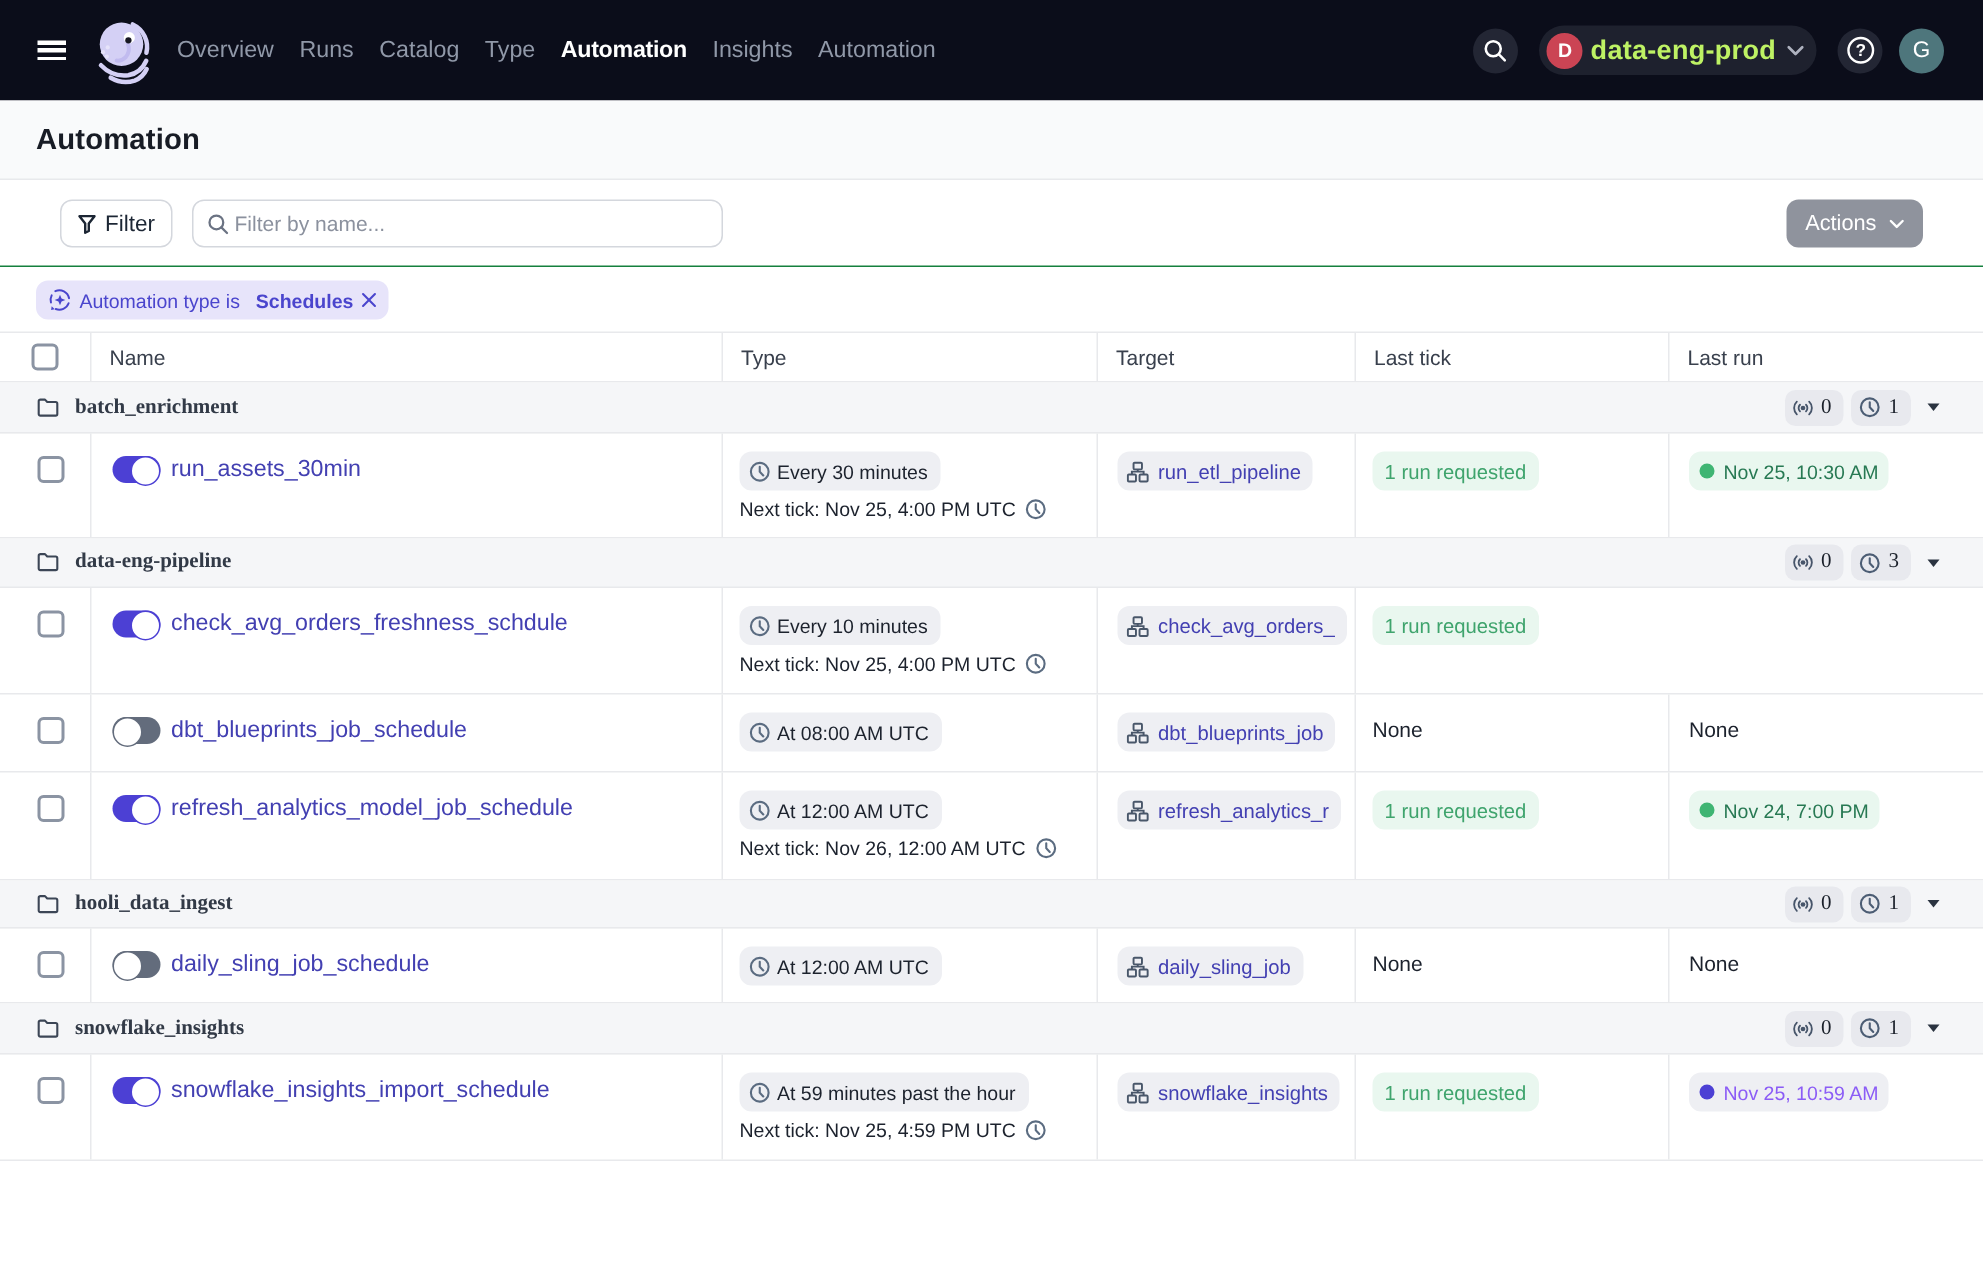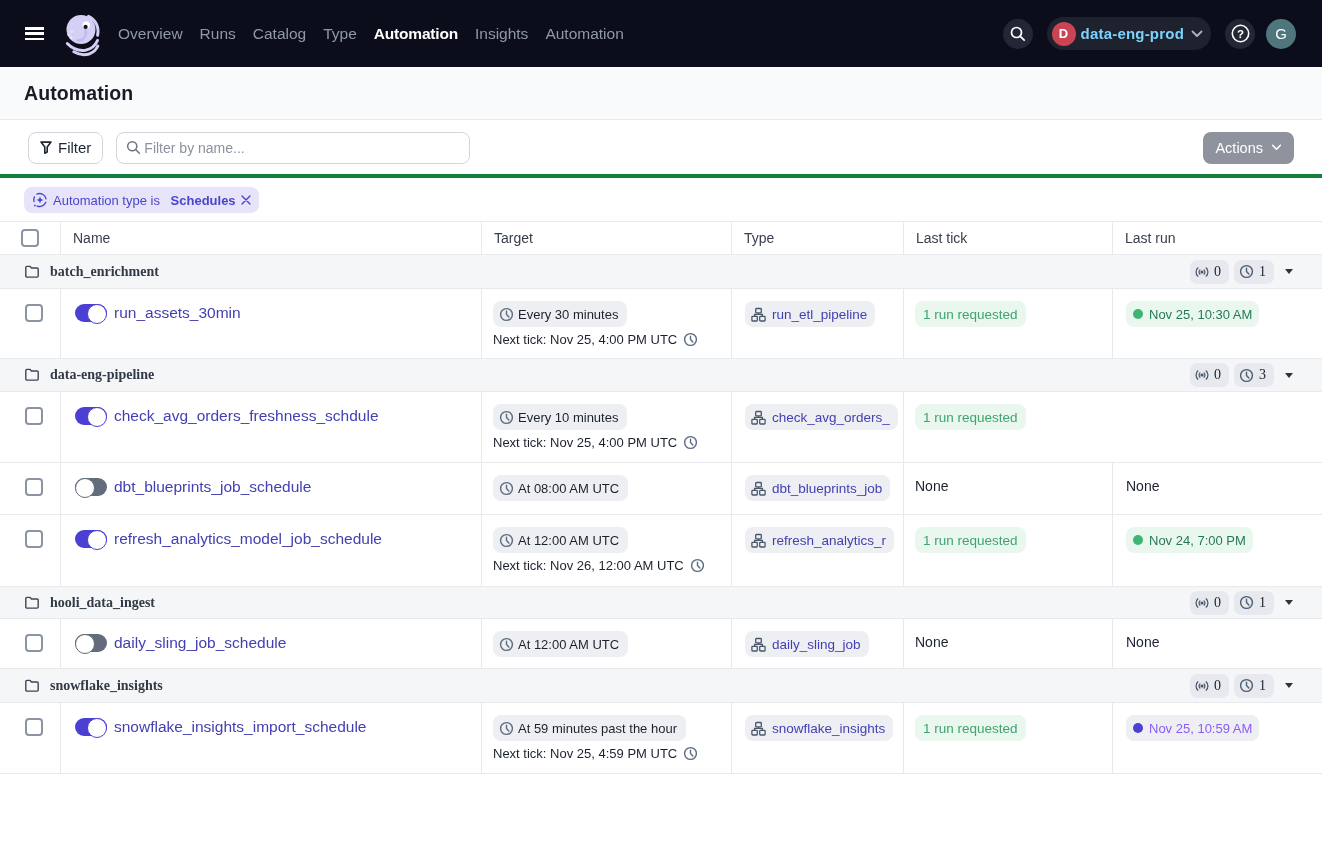--- a/index.html
+++ b/index.html
@@ -10,27 +10,27 @@
 .burger { width:19px; height:13px; margin-left:25px; display:flex; flex-direction:column; justify-content:space-between; cursor:pointer; }
 .burger span { display:block; height:2.5px; background:#ffffff; }
 .logo { margin-left:17px; }
 .nav-items { display:flex; align-items:flex-end; margin-left:16px; gap:17px; }
 .nav-item { color:#9098a8; font-size:15.5px; }
 .nav-item.active { color:#ffffff; font-weight:700; letter-spacing:-0.2px; }
 .nav-right { margin-left:auto; display:flex; align-items:center; }
 .circ-btn { width:30px; height:30px; border-radius:50%; background:#232634; display:flex; align-items:center; justify-content:center; }
 .dep-pill { height:33px; background:#1e212e; border-radius:17px; display:flex; align-items:center; padding:0 8px 0 5px; margin:0 14px; }
 .dep-avatar { width:24px; height:24px; border-radius:50%; background:#cb4454; color:#fff; font-size:13px; font-weight:700; display:flex; align-items:center; justify-content:center; }
-.dep-name { color:#7dd3fc; font-size:15px; font-weight:700; letter-spacing:0.2px; margin-left:5px; margin-right:7px; }
+.dep-name { color:#bef264; font-size:18px; font-weight:700; letter-spacing:0.2px; margin-left:5px; margin-right:7px; }
 .user-avatar { width:30px; height:30px; border-radius:50%; background:#4e767c; color:#fff; font-size:15px; display:flex; align-items:center; justify-content:center; margin-left:11px; }
 
 .pagehead { height:53px; background:#f9fafb; border-bottom:1px solid #e8e9ec; display:flex; align-items:center; padding:0 24px; }
 .pagehead h1 { font-size:19.5px; font-weight:700; color:#181c25; letter-spacing:0.1px; }
 
-.toolbar { height:58px; background:#fff; border-bottom:4px solid #15803d; display:flex; align-items:center; padding:1px 28px 0; }
+.toolbar { height:58px; background:#fff; border-bottom:1px solid #15803d; display:flex; align-items:center; padding:1px 40px 0; }
 .filter-btn { height:32px; border:1px solid #d4d7dd; background:#fff; border-radius:8px; display:flex; align-items:center; padding:0 11px; gap:6px; font-size:15px; color:#1c2634; }
 .search-box { margin-left:13px; width:354px; height:32px; border:1px solid #d4d7dd; border-radius:8px; display:flex; align-items:center; padding:0 9px; gap:3px; }
 .search-box span { color:#8b919e; font-size:14px; }
 .actions-btn { margin-left:auto; height:32px; background:#8f939d; color:#fff; border-radius:8px; display:flex; align-items:center; padding:0 12px; gap:8px; font-size:14.5px; }
 
 .chiprow { height:43px; background:#fff; display:flex; align-items:flex-start; padding:9px 24px 0; }
 .chip { height:26px; background:#e7e4fa; border-radius:8px; display:flex; align-items:center; padding:0 7px 0 8px; gap:5px; font-size:13px; color:#4a45cd; }
 .chip b { font-weight:700; margin-left:2px; }
 
 .tbl { border-top:1px solid #e8e9ec; }
@@ -167,22 +167,22 @@
       </svg>
   </div>
 </div>
 
 <div class="tbl">
     <div class="trow thead">
       <div class="cellcb">
         <div class="cb"></div>
       </div>
       <div>Name</div>
+      <div>Type</div>
       <div>Target</div>
-      <div>Type</div>
       <div>Last tick</div>
       <div>Last run</div>
     </div>
     <div class="grow" style="height:34px">
       <div class="gname"><svg width="16" height="16" viewBox="0 0 16 16">
           <path d="M1.8 3.5 C1.8 2.9 2.3 2.4 2.9 2.4 H6 L7.5 4 H13.1 C13.7 4 14.2 4.5 14.2 5.1 V12 C14.2 12.6 13.7 13.1 13.1 13.1 H2.9 C2.3 13.1 1.8 12.6 1.8 12 Z" stroke="#3c4656" stroke-width="1.4" fill="none" stroke-linejoin="round"></path>
         </svg>batch_enrichment</div>
       <div class="gright">
         <div class="gpill"><svg width="14" height="14" viewBox="0 0 16 16">
             <circle cx="8" cy="8" r="1.8" fill="#47556a"></circle>

